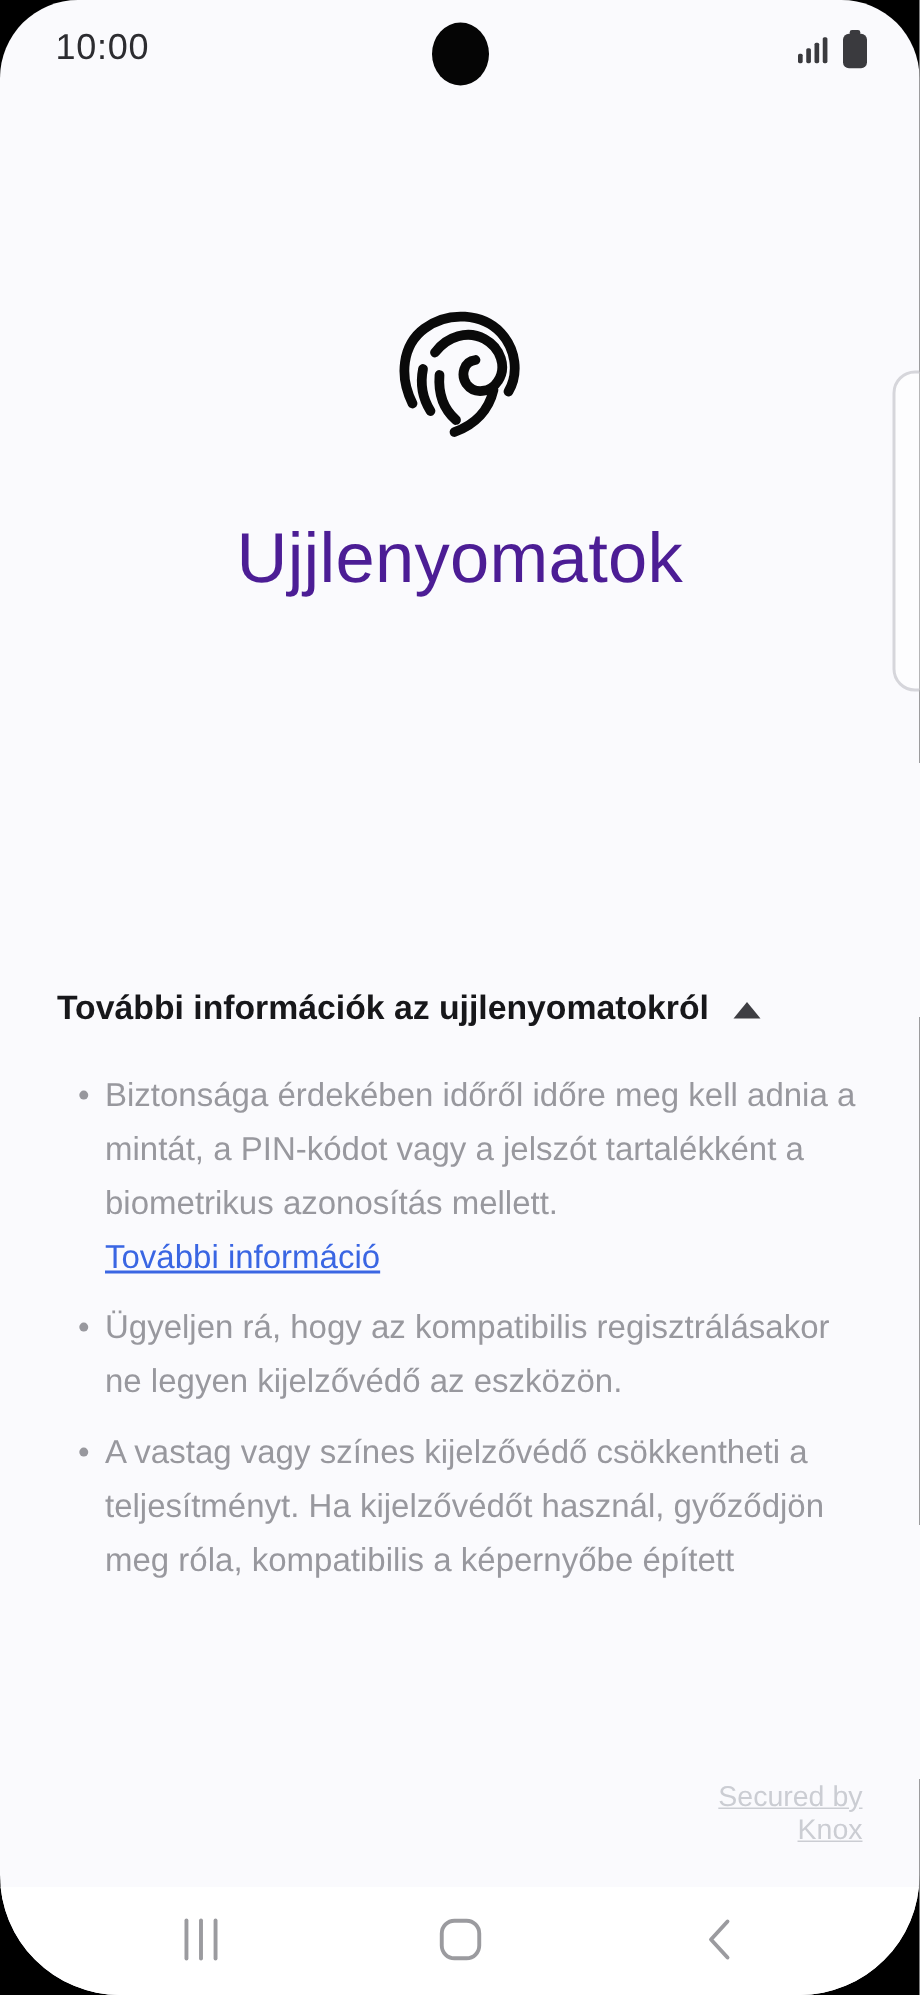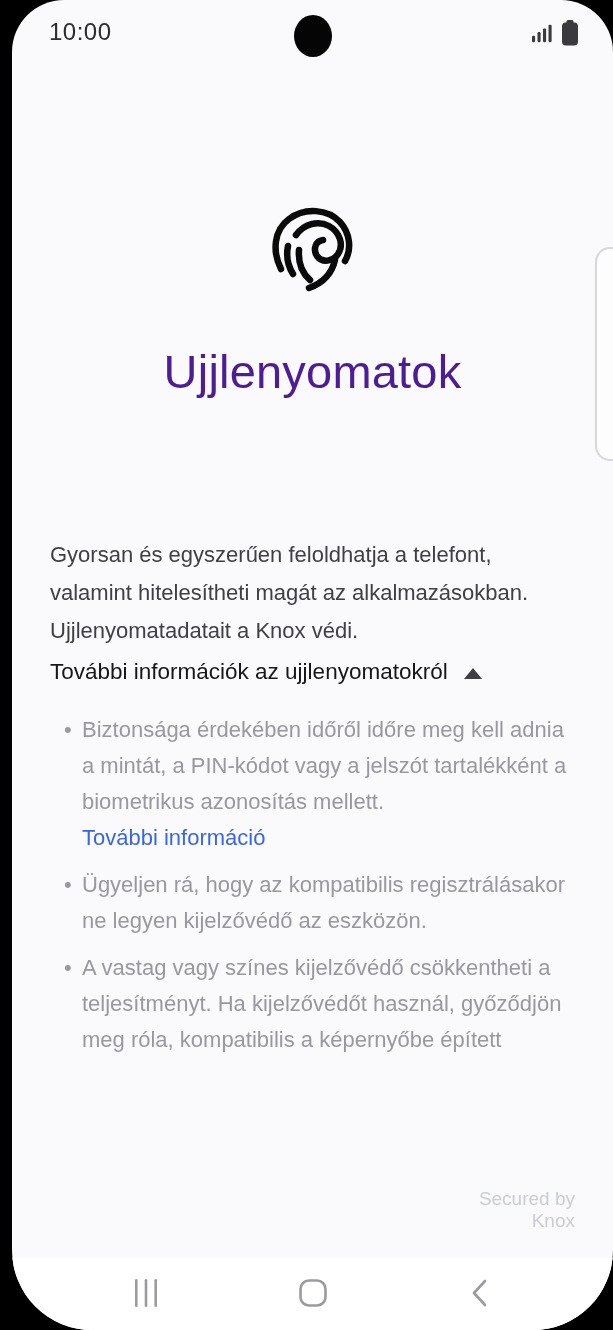--- a/index.html
+++ b/index.html
@@ -8,21 +8,20 @@
     background:#000;
     font-family:"Liberation Sans", sans-serif;
     position:relative;
     overflow:hidden;
   }
   .screen{
     position:absolute;inset:0;
     background:#fafafd;
     border-radius:52px 52px 80px 80px;
     overflow:hidden;
-    margin-left:12px;
   }
   
   .status-bar{
     position:absolute;top:0;left:0;right:0;height:62px;
   }
   .time{
     position:absolute;left:37px;top:18px;
     font-size:24px;color:#2c2c30;letter-spacing:0.5px;
   }
   .punch-hole{
@@ -47,21 +46,21 @@
   .intro{
     position:absolute;top:514px;left:38px;right:36px;
     font-size:22px;line-height:38px;color:#3f3f44;
   }
   .info-header{
     position:absolute;top:659px;left:38px;right:36px;
     display:flex;align-items:center;gap:16px;
     cursor:pointer;
   }
   .info-header-title{
-    font-size:22.5px;font-weight:400;color:#17171a;
+    font-size:22.5px;font-weight:700;color:#17171a;
   }
   .triangle-up{
     width:0;height:0;margin-top:2px;
     border-left:9px solid transparent;
     border-right:9px solid transparent;
     border-bottom:11px solid #3e3e43;
   }
   .bullet-list{
     position:absolute;top:712px;left:38px;right:34px;
     margin:0;padding:0;list-style:none;
@@ -70,21 +69,21 @@
     position:relative;
     padding-left:32px;
     margin-bottom:11px;
     font-size:22px;line-height:36px;color:#98989e;
   }
   .bullet-dot{
     position:absolute;left:14px;top:0;
     color:#98989e;font-size:22px;
   }
   .bullet-link{
-    color:#3a66e3;cursor:pointer;
+    color:#3a66e3;text-decoration:underline;cursor:pointer;
     display:inline-block;
   }
   
   .scrollbar{
     position:absolute;right:-14px;top:247px;
     width:28px;height:210px;
     background:#fdfdfe;
     border:2px solid #d6d6db;
     border-radius:15px;
   }
@@ -93,21 +92,21 @@
     position:absolute;top:1110px;left:70px;right:70px;height:72px;
     background:#4878f0;border:none;border-radius:36px;
     color:#ffffff;font-size:26px;font-weight:700;
     font-family:"Liberation Sans", sans-serif;
     display:flex;align-items:center;justify-content:center;
     cursor:pointer;letter-spacing:0.3px;
   }
   .knox-mark{
     position:absolute;top:1188px;right:38px;
     text-align:right;
-    font-size:19px;line-height:22px;color:#cbcdd3;font-weight:500;
+    font-size:19px;line-height:22px;color:#cbcdd3;font-weight:500;text-decoration:underline;
   }
   
   .nav-bar{
     position:absolute;left:0;right:0;bottom:0;height:72px;
     background:#ffffff;
     border-radius:0 0 80px 80px;
     display:flex;align-items:center;justify-content:space-between;
     padding:0 110px;box-sizing:border-box;
   }
   .nav-btn{
@@ -146,21 +145,20 @@
       <path d="M 16,69 C 7,51 9,30 24,19 C 40,7 63,9 75,22 C 85,33 87,49 80,61"></path>
       <path d="M 23,46 C 21,56 23,66 28,74"></path>
       <path d="M 31,35 C 39,24 53,20 64,26 C 75,32 79,45 73,54 C 68,62 57,63 52,56 C 48,50 50,41 58,40"></path>
       <path d="M 34,50 C 33,63 37,73 45,80"></path>
       <path d="M 44,88 C 58,83 67,73 70,60"></path>
     </svg>
   </div>
 
   <h1 class="page-title">Ujjlenyomatok</h1>
 
-  <p class="intro">Gyorsan és egyszerűen feloldhatja a telefont, valamint hitelesítheti magát az alkalmazásokban. Ujjlenyomatadatait a Knox védi.</p>
 
   <div class="info-header">
     <span class="info-header-title">További információk az ujjlenyomatokról</span>
     <span class="triangle-up"></span>
   </div>
 
   <ul class="bullet-list">
     <li class="bullet-item">
       <span class="bullet-dot">•</span>
       <span>Biztonsága érdekében időről időre meg kell adnia a mintát, a PIN-kódot vagy a jelszót tartalékként a biometrikus azonosítás mellett.</span><br>

